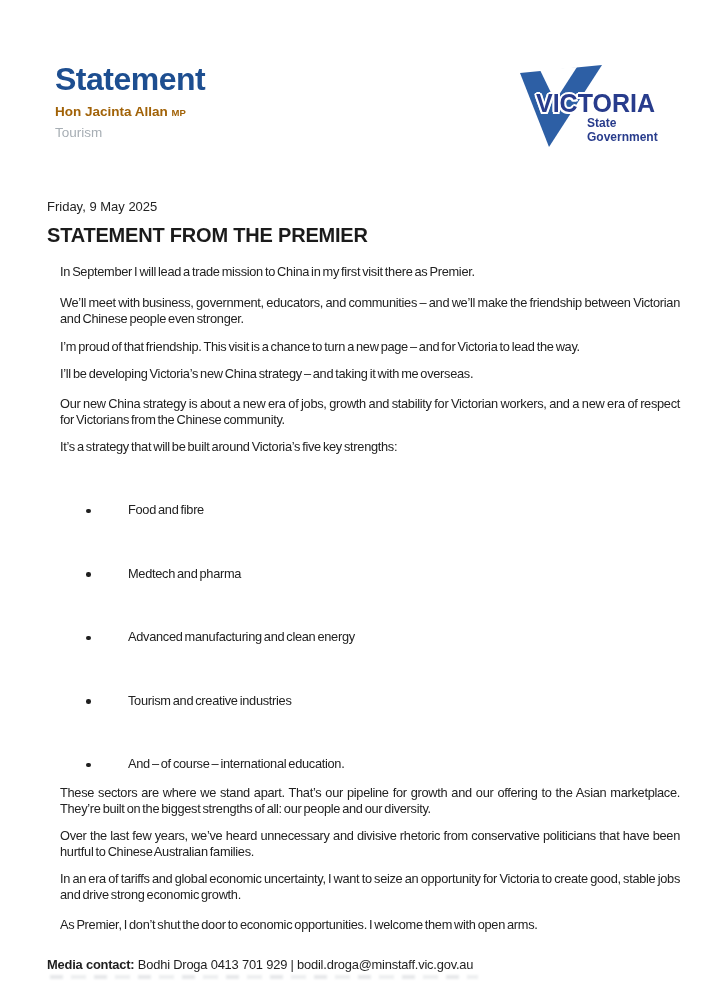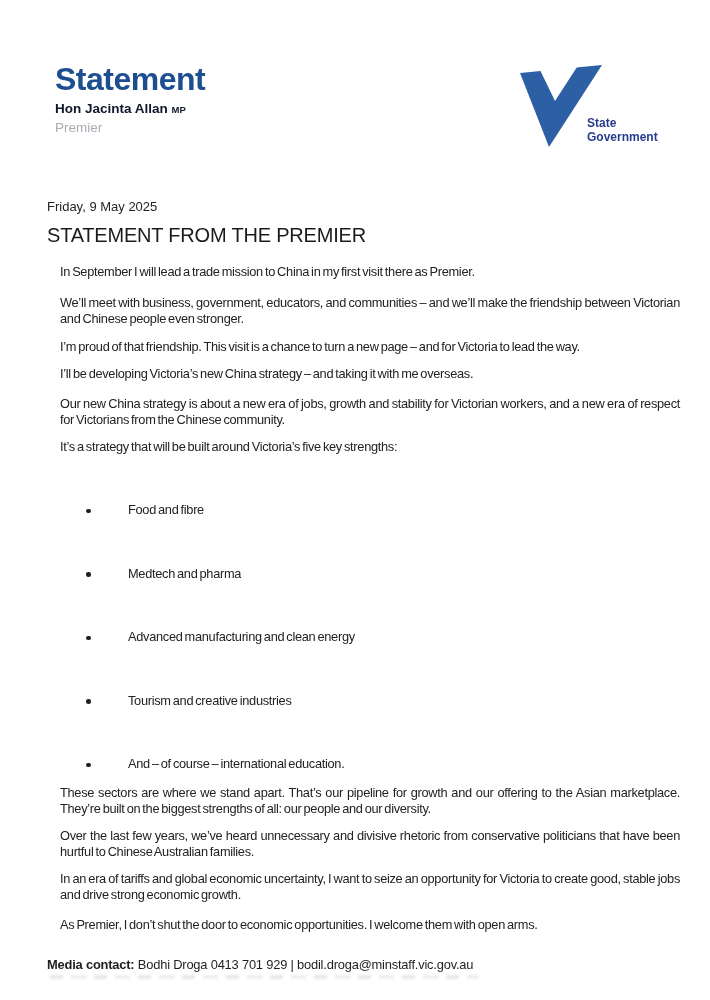--- a/index.html
+++ b/index.html
@@ -17,21 +17,21 @@
   }
 
   
   .masthead { position: absolute; left: 55px; top: 62px; }
   .masthead-title {
     font-size: 32px; font-weight: bold; letter-spacing: -0.5px;
     color: #1d4e90; line-height: 34px;
   }
   .masthead-author {
     margin-top: 4px;
-    font-size: 13.5px; font-weight: bold; color: #0f172a; line-height: 18px;
+    font-size: 13.5px; font-weight: bold; color: #a16207; line-height: 23px;
   }
   .masthead-author .suffix { font-size: 9.5px; font-weight: bold; }
   .masthead-role {
     font-size: 13.5px; color: #a7aeb4; line-height: 15px; margin-top: 1px;
   }
 
   
   .logo { position: absolute; left: 513px; top: 58px; width: 155px; height: 94px; }
   .logo svg { position: absolute; left: 0; top: 0; }
   .logo-wordmark {
@@ -45,21 +45,21 @@
   .logo-sub {
     position: absolute; left: 74px; top: 59px;
     font-size: 12px; font-weight: bold; line-height: 13.5px;
     color: var(--logo-text, #283c8c);
   }
 
   
   .doc-date { position: absolute; left: 47px; top: 199px; font-size: 13px; color: #242424; text-align: center; }
   .doc-heading {
     position: absolute; left: 47px; top: 224px;
-    font-size: 20px; font-weight: normal; letter-spacing: -0.2px; color: #1b1b1b;
+    font-size: 20px; font-weight: bold; letter-spacing: -0.2px; color: #1b1b1b;
   }
 
   
   .body-copy {
     position: absolute; left: 60px; top: 264px; width: 620px;
     font-size: 12.8px; line-height: 16.5px;
     letter-spacing: -0.3px; word-spacing: -1.2px;
     color: #222222;
     text-align: justify;
   }
@@ -91,28 +91,29 @@
 <body>
 
 <div class="page">
 
   <div class="masthead">
     <div class="masthead-title" style="color: rgb(29, 78, 144);">Statement</div>
     <div class="masthead-author">
       <span>Hon Jacinta Allan</span>
       <span class="suffix">MP</span>
     </div>
-    <div class="masthead-role" style="color: rgb(167, 174, 180);">Premier</div>
+    <div class="masthead-role" style="color: rgb(167, 174, 180);">Tourism</div>
   </div>
 
   <div class="logo">
     <svg width="155" height="94" viewBox="0 0 155 94">
       <polygon points="7,15 89,7 36,89" fill="#2d5fa5"></polygon>
       <polygon points="27,12 64,9 42,43" fill="#ffffff"></polygon>
     </svg>
+    <div class="logo-wordmark">VICTORIA</div>
     <div class="logo-sub">
       <div>State</div>
       <div>Government</div>
     </div>
   </div>
 
   <div class="doc-date">Friday, 9 May 2025</div>
   <div class="doc-heading">STATEMENT FROM THE PREMIER</div>
 
   <div class="body-copy">

